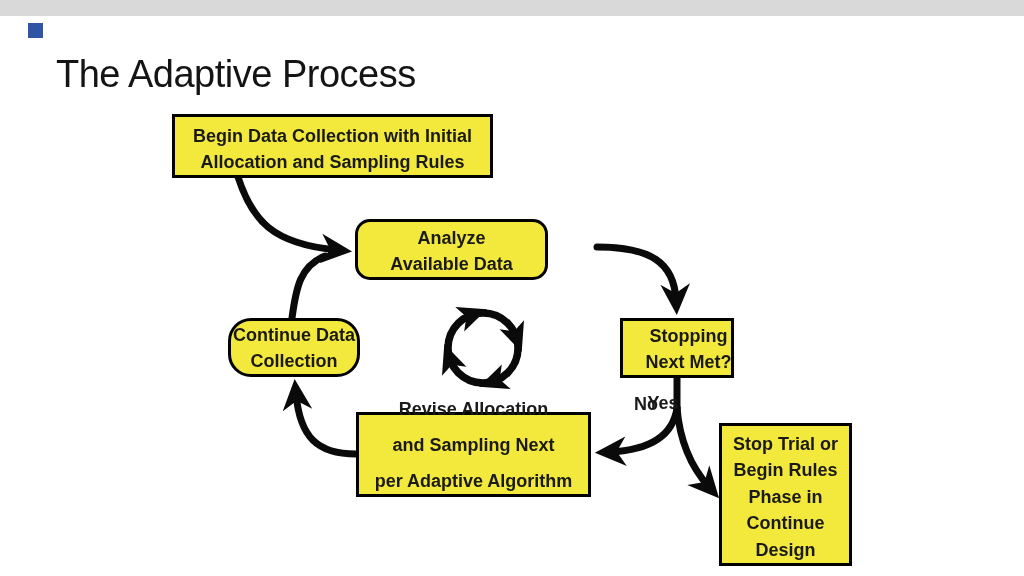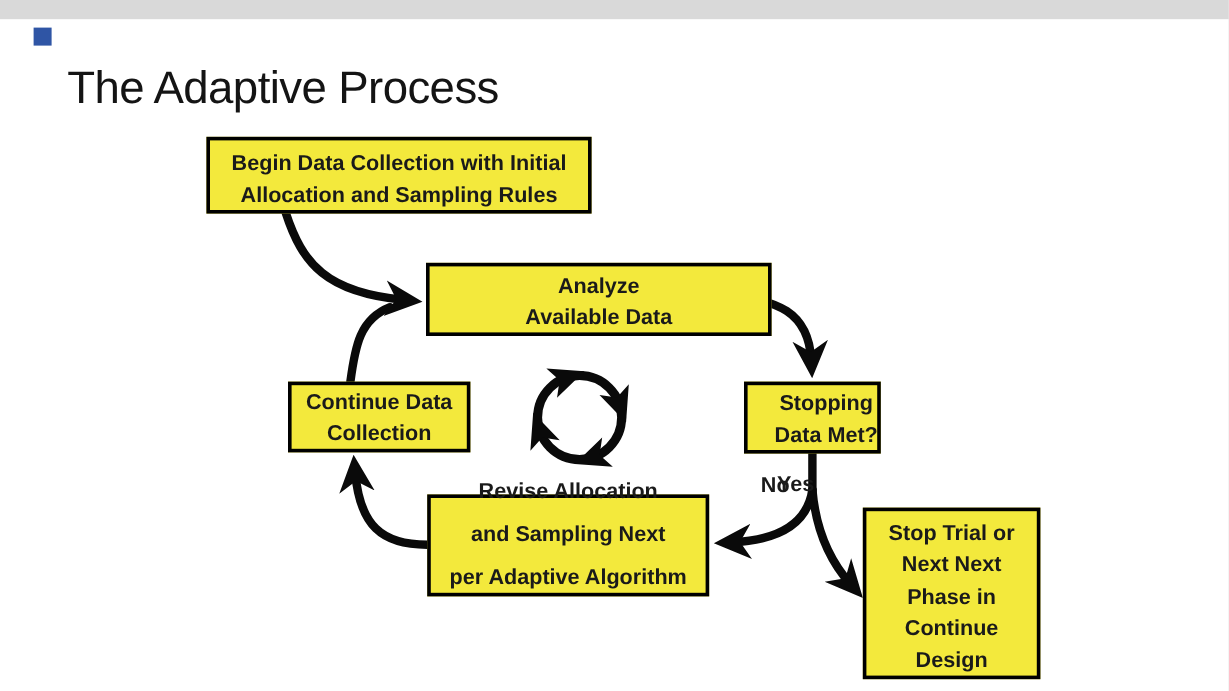--- a/index.html
+++ b/index.html
@@ -27,25 +27,25 @@
   .arrow-layer .cycle-head, .arrow-layer marker path{fill:var(--arrow);stroke:none;}
   .node{
     position:absolute;box-sizing:border-box;
     background:var(--box-fill);border:3px solid var(--box-border);
     display:flex;flex-direction:column;justify-content:flex-end;align-items:center;
     text-align:center;color:var(--text);font-weight:700;
     font-size:18px;line-height:26px;
   }
   .node .ln{white-space:nowrap;}
   .node-begin   {left:172px;top:98px; width:321px;height:64px;}
-  .node-analyze {left:355px;top:203px;width:288px;height:61px;}
-  .node-continue{left:240px;top:302px;width:152px;height:59px;}
+  .node-analyze {left:355px;top:203px;width:193px;height:61px;border-radius:15px;}
+  .node-continue{left:228px;top:302px;width:132px;height:59px;border-radius:23px;}
   .node-stopping{left:620px;top:302px;width:114px;height:60px;padding-left:23px;}
   .node-revise  {left:356px;top:396px;width:235px;height:85px;gap:10px;}
-  .node-stop    {left:719px;top:407px;width:148px;height:143px;line-height:26.5px;}
+  .node-stop    {left:719px;top:407px;width:133px;height:143px;line-height:26.5px;}
   .decision-label{
     position:absolute;font-weight:700;font-size:18px;color:var(--text);
     width:44px;text-align:center;
   }
   .label-no {left:624px;top:378px;}
   .label-yes{left:641px;top:377px;}
 </style>
 </head>
 <body>
 
@@ -95,32 +95,32 @@
     <div class="ln">Available Data</div>
   </div>
 
   <div class="node node-continue">
     <div class="ln">Continue Data</div>
     <div class="ln">Collection</div>
   </div>
 
   <div class="node node-stopping">
     <div class="ln">Stopping</div>
-    <div class="ln">Data Met?</div>
+    <div class="ln">Next Met?</div>
   </div>
 
   <div class="node node-revise">
     <div class="ln">Revise Allocation</div>
     <div class="ln">and Sampling Next</div>
     <div class="ln">per Adaptive Algorithm</div>
   </div>
 
   <div class="node node-stop">
     <div class="ln">Stop Trial or</div>
-    <div class="ln">Next Next</div>
+    <div class="ln">Begin Rules</div>
     <div class="ln">Phase in</div>
     <div class="ln">Continue</div>
     <div class="ln">Design</div>
   </div>
 
   <div class="decision-label label-no">No</div>
   <div class="decision-label label-yes">Yes</div>
 
 </div>
 

